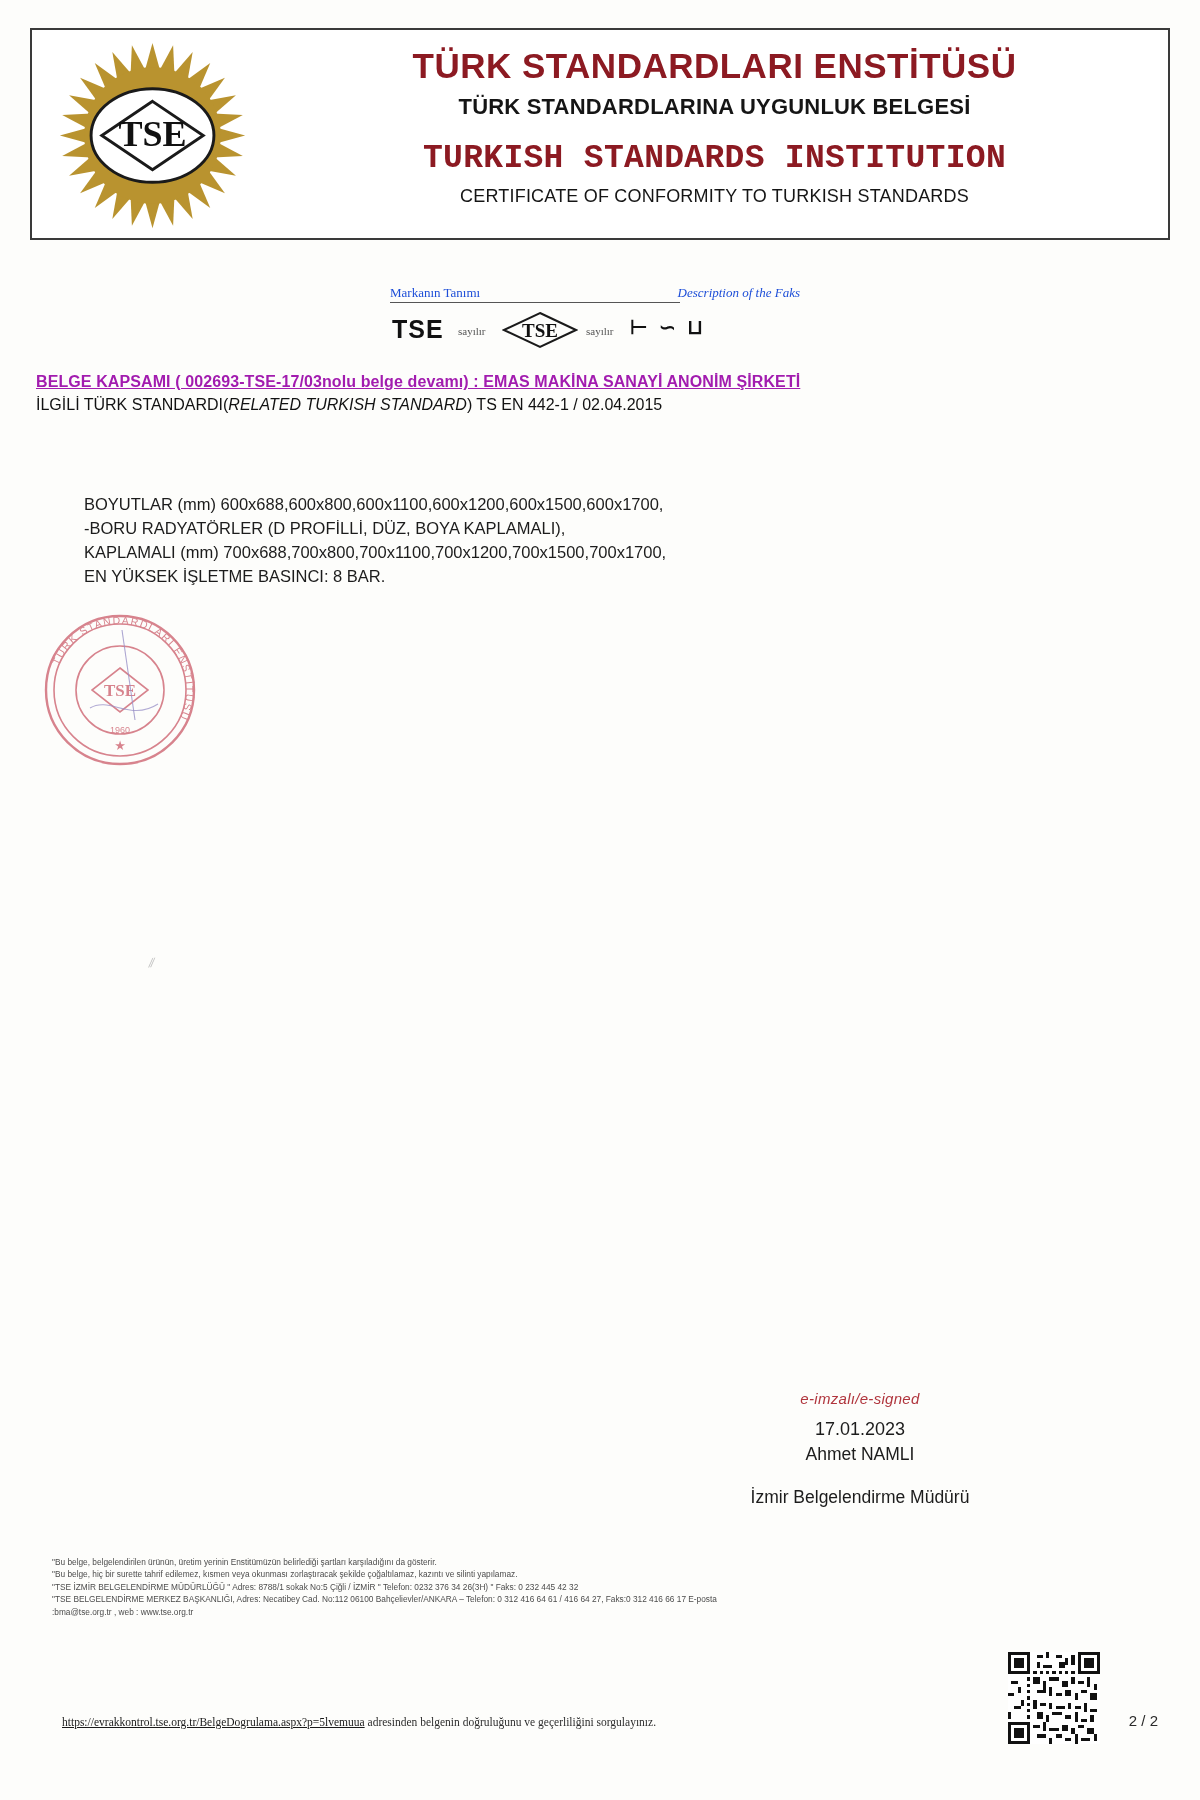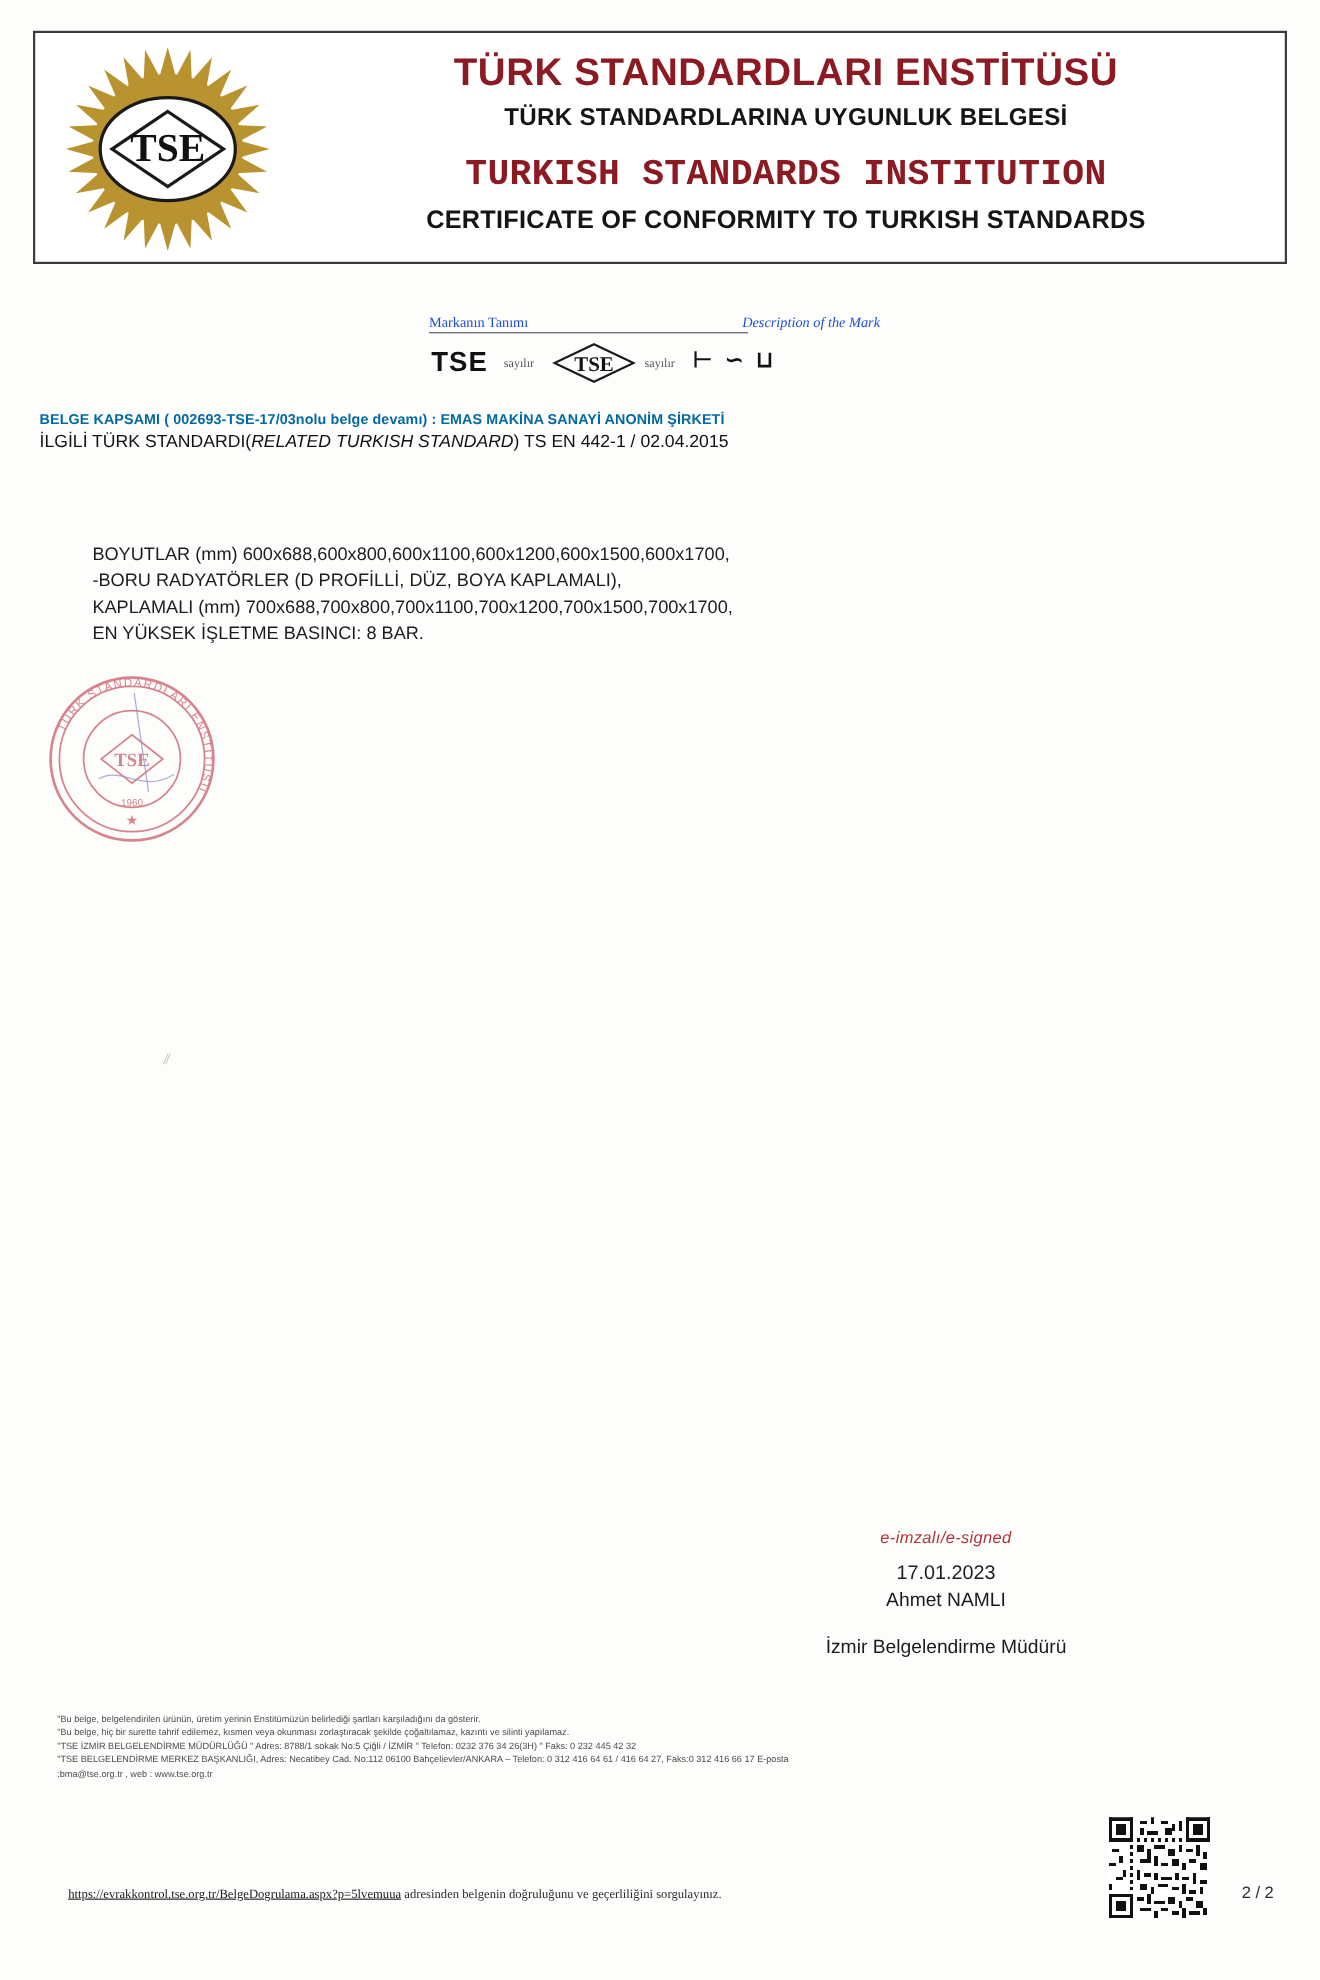--- a/index.html
+++ b/index.html
@@ -68,22 +68,22 @@
   }
   .h-line3 {
     font-size: 33px;
     font-weight: bold;
     color: #8c1a22;
     letter-spacing: 0.3px;
     margin-top: 20px;
     font-family: Liberation Mono, monospace;
   }
   .h-line4 {
-    font-size: 23px;
-    font-weight: bold;
+    font-size: 18px;
+    font-weight: normal;
     color: #151515;
     letter-spacing: 0.2px;
     margin-top: 9px;
   }
 
   
   .mark-row {
     position: absolute;
     left: 390px;
     top: 285px;
@@ -163,25 +163,26 @@
   }
 
   
   .scope {
     position: absolute;
     left: 36px;
     top: 373px;
     width: 1120px;
   }
   .scope-line1 {
-    font-size: 13px;
+    font-size: 16px;
     font-weight: bold;
-    color: #0369a1;
+    color: #a21caf;
     letter-spacing: 0.1px;
     white-space: nowrap;
+    text-decoration: underline;
   }
   .scope-line2 {
     font-size: 16px;
     color: #121212;
     margin-top: 5px;
     white-space: nowrap;
   }
   .scope-line2 .ital {
     font-style: italic;
   }
@@ -357,21 +358,21 @@
       <div class="h-line1">TÜRK STANDARDLARI ENSTİTÜSÜ</div>
       <div class="h-line2">TÜRK STANDARDLARINA UYGUNLUK BELGESİ</div>
       <div class="h-line3">TURKISH STANDARDS INSTITUTION</div>
       <div class="h-line4">CERTIFICATE OF CONFORMITY TO TURKISH STANDARDS</div>
     </div>
   </div>
 
   <div class="mark-row">
     <div class="mark-labels">
       <span class="lbl-tr">Markanın Tanımı</span>
-      <span class="lbl-en">Description of the Mark</span>
+      <span class="lbl-en">Description of the Faks</span>
       <span class="mark-underline"></span>
     </div>
     <div class="mark-glyphs">
       <span class="mark-tse">TSE</span>
       <span class="mark-sayi1">sayılır</span>
       <span class="mark-diamond">
         <svg viewBox="0 0 76 38" width="76" height="38">
           <polygon points="38,2 74,19 38,36 2,19" fill="none" stroke="#1a1a1a" stroke-width="2"></polygon>
           <text x="38" y="26" text-anchor="middle" font-family="Liberation Serif, serif" font-size="19" font-weight="bold" fill="#111">TSE</text>
         </svg>

